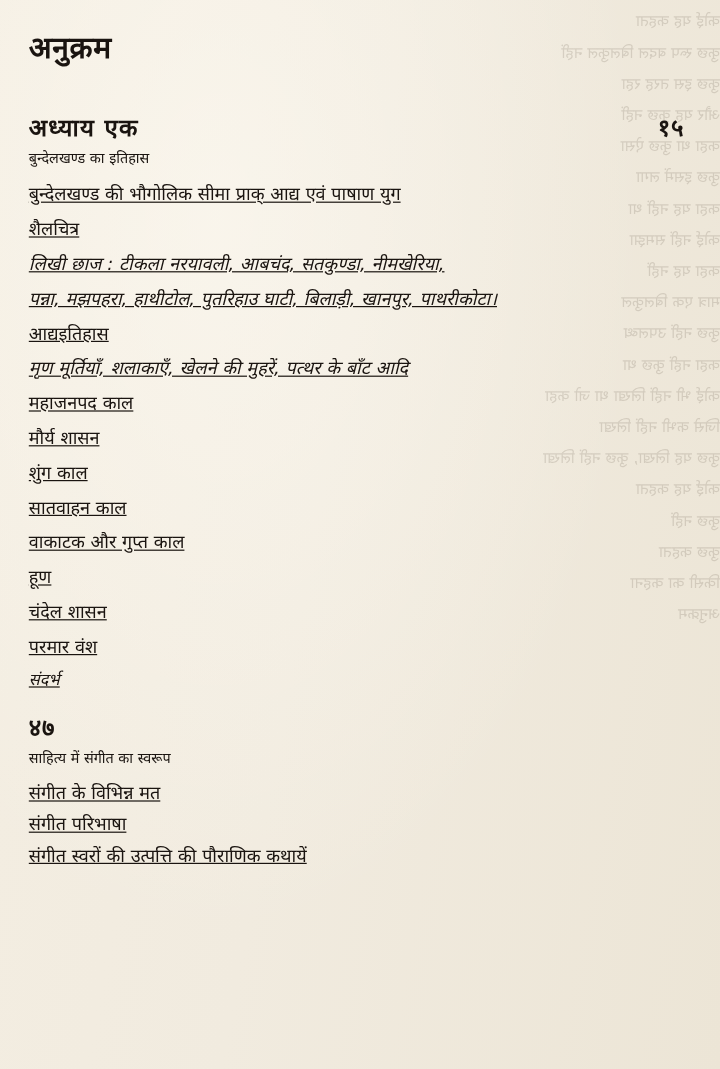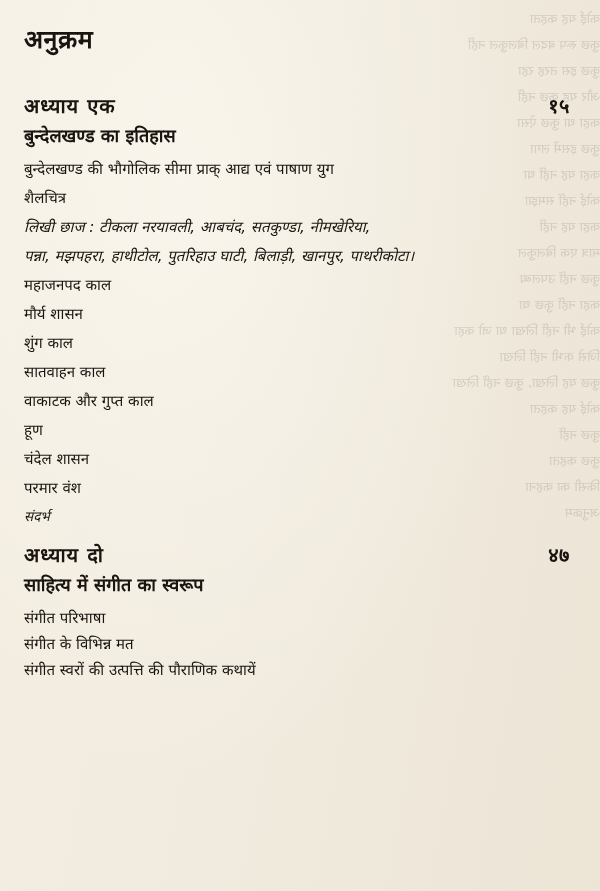--- a/index.html
+++ b/index.html
@@ -70,29 +70,30 @@
     font-size: 20px;
     font-weight: bold;
     letter-spacing: 1px;
   }
   .chapter-page {
     font-size: 20px;
     font-weight: bold;
     letter-spacing: 0.5px;
   }
   .chapter-subtitle {
-    font-size: 18px;
-    font-weight: bold;
+    font-size: 12px;
+    font-weight: normal;
     margin: 0 0 8px 0;
     line-height: 1.25;
   }
   .entry {
     font-size: 15px;
     line-height: 29px;
     white-space: normal;
+    text-decoration: underline;
   }
   .entry.italic {
     font-style: italic;
   }
   .entry.tight {
     line-height: 26px;
   }
   .entry.small {
     font-size: 13.5px;
   }
@@ -140,37 +141,38 @@
     <div class="chapter-head">
       <span class="chapter-label">अध्याय  एक</span>
       <span class="chapter-page">१५</span>
     </div>
     <h2 class="chapter-subtitle">बुन्देलखण्ड का इतिहास</h2>
     <div class="list">
       <div class="entry">बुन्देलखण्ड की भौगोलिक सीमा प्राक् आद्य एवं पाषाण युग</div>
       <div class="entry">शैलचित्र</div>
       <div class="entry italic">लिखी छाज : टीकला  नरयावली, आबचंद, सतकुण्डा, नीमखेरिया,</div>
       <div class="entry italic">पन्ना, मझपहरा, हाथीटोल, पुतरिहाउ घाटी, बिलाड़ी, खानपुर, पाथरीकोटा।</div>
+      <div class="entry">आद्यइतिहास</div>
+      <div class="entry italic">मृण मूर्तियाँ, शलाकाएँ, खेलने की मुहरें, पत्थर के बाँट आदि</div>
       <div class="entry">महाजनपद काल</div>
       <div class="entry">मौर्य शासन</div>
       <div class="entry">शुंग काल</div>
       <div class="entry">सातवाहन काल</div>
       <div class="entry">वाकाटक और गुप्त काल</div>
       <div class="entry">हूण</div>
       <div class="entry">चंदेल शासन</div>
       <div class="entry">परमार वंश</div>
       <div class="entry italic small tight">संदर्भ</div>
     </div>
   </section>
 
   <section class="chapter chapter-two">
     <div class="chapter-head">
-      <span class="chapter-label">अध्याय  दो</span>
       <span class="chapter-page">४७</span>
     </div>
     <h2 class="chapter-subtitle">साहित्य में संगीत का स्वरूप</h2>
     <div class="list">
+      <div class="entry tight">संगीत के विभिन्न मत</div>
       <div class="entry tight">संगीत परिभाषा</div>
-      <div class="entry tight">संगीत के विभिन्न मत</div>
       <div class="entry tight">संगीत स्वरों की उत्पत्ति की पौराणिक कथायें</div>
     </div>
   </section>
 </div>
 
 </body></html>

